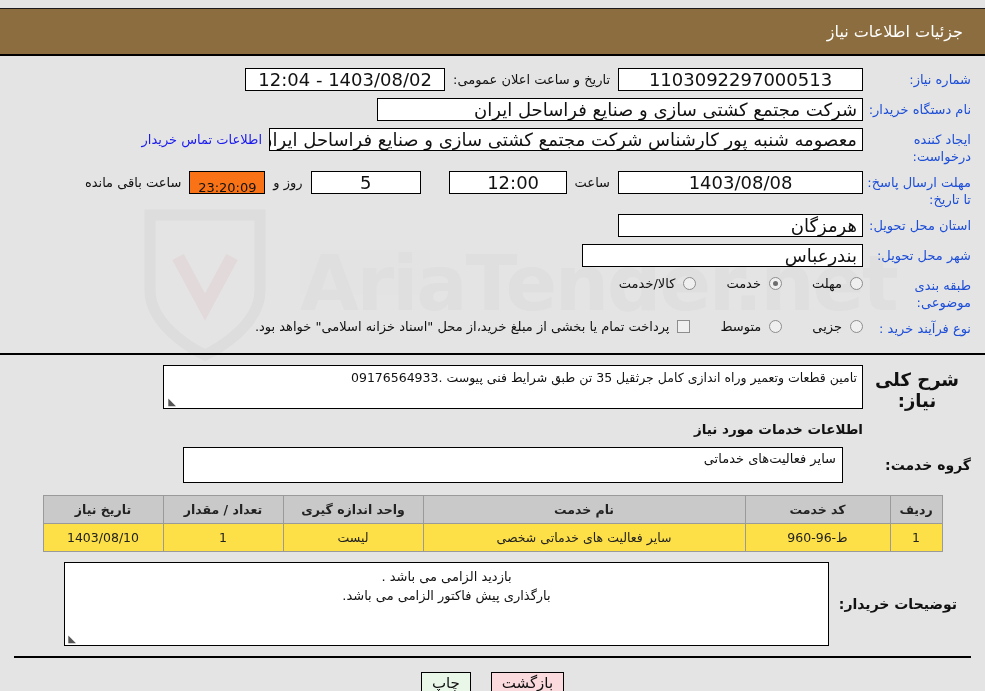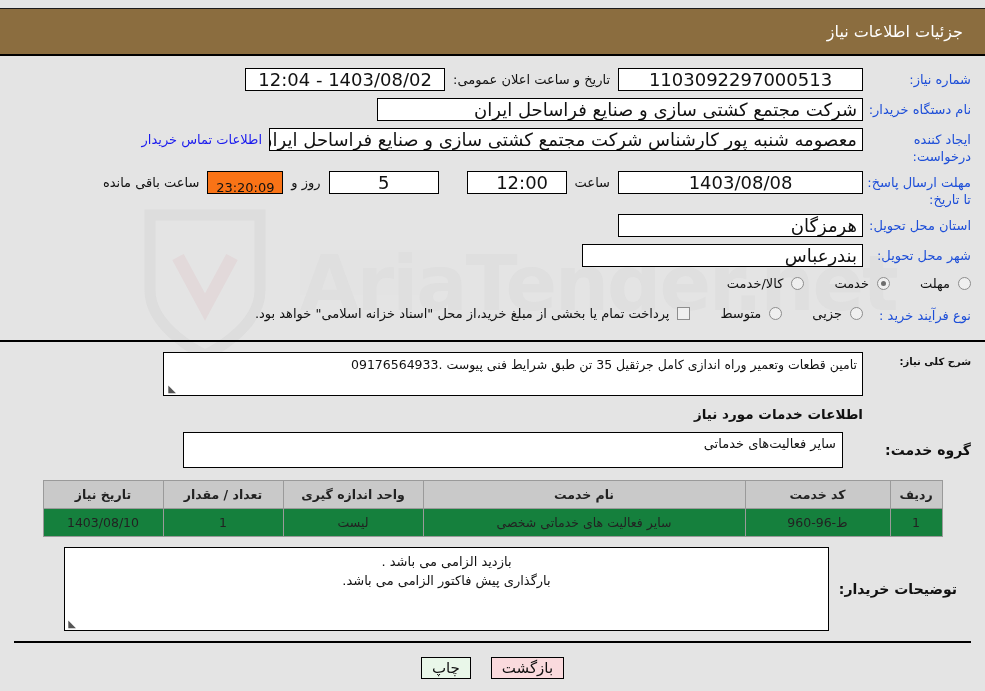--- a/index.html
+++ b/index.html
@@ -83,21 +83,21 @@
     text-align: center;
   }
   .box.right { text-align: right; }
 
   .w-need   { width: 245px; }
   .w-org    { width: 486px; }
   .w-create { width: 594px; }
   .w-prov   { width: 245px; }
   .w-city   { width: 281px; }
   .w-date   { width: 245px; }
-  .w-hour   { width: 100px; padding-left: 16px; }
+  .w-hour   { width: 118px; padding-left: 16px; }
   .w-days   { width: 110px; }
   .w-pub    { width: 200px; }
 
   .inline-lbl {
     padding: 0 8px;
     font-size: 13px;
     white-space: nowrap;
   }
 
   .countdown {
@@ -149,24 +149,24 @@
     flex: 0 0 13px;
   }
   .check-text { padding-right: 8px; font-size: 13px; }
 
   
   .panel-mid { padding: 10px 14px 4px 14px; }
 
   .ta-row { display: flex; align-items: flex-start; margin-bottom: 8px; }
   .ta-lbl {
     font-weight: bold;
-    font-size: 10px;
+    font-size: 18px;
     width: 108px;
     flex: 0 0 108px;
-    text-align: right;
+    text-align: center;
     padding-top: 4px;
   }
   .textarea {
     border: 1px solid #000;
     background: #fff;
     width: 700px;
     height: 44px;
     font-size: 12.5px;
     padding: 3px 5px;
     line-height: 17px;
@@ -216,21 +216,21 @@
   }
   table.items th {
     background: #c9c9c9;
     border: 1px solid #9a9a9a;
     height: 28px;
     font-weight: bold;
     color: #222;
     font-size: 12.5px;
   }
   table.items td {
-    background: #15803d;
+    background: #fde047;
     border: 1px solid #9a9a9a;
     height: 28px;
     text-align: center;
     color: #222;
   }
 
   
   .notes-row { display: flex; align-items: flex-start; margin-top: 10px; padding: 0 14px; }
   .notes-lbl {
     font-weight: bold; font-size: 14px;
@@ -343,20 +343,21 @@
     </div>
 
     <div class="row">
       <div class="lbl">شهر محل تحویل:</div>
       <div class="fieldwrap">
         <div class="box w-city right">بندرعباس</div>
       </div>
     </div>
 
     <div class="row">
+      <div class="lbl">طبقه بندی موضوعی:</div>
       <div class="fieldwrap">
         <div class="radiogroup">
           <div class="radio-item">
             <span class="radio"></span>
             <span class="radio-label">مهلت</span>
           </div>
           <div class="radio-item">
             <span class="radio checked"></span>
             <span class="radio-label">خدمت</span>
           </div>

